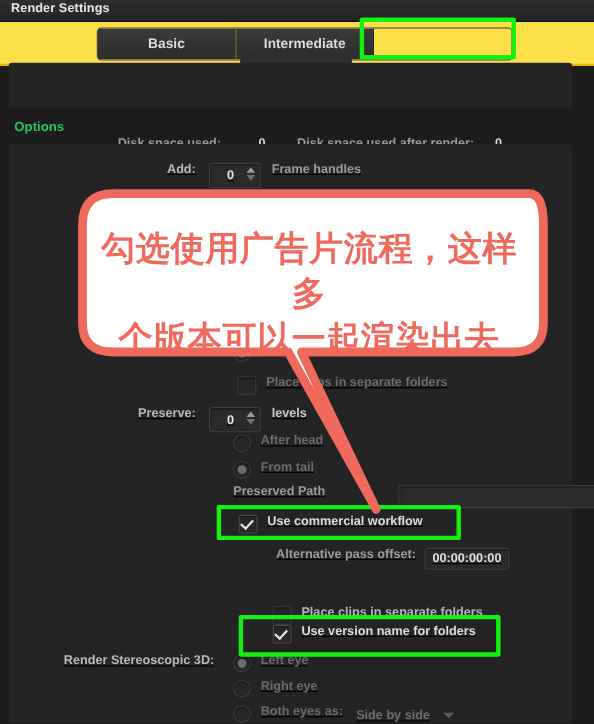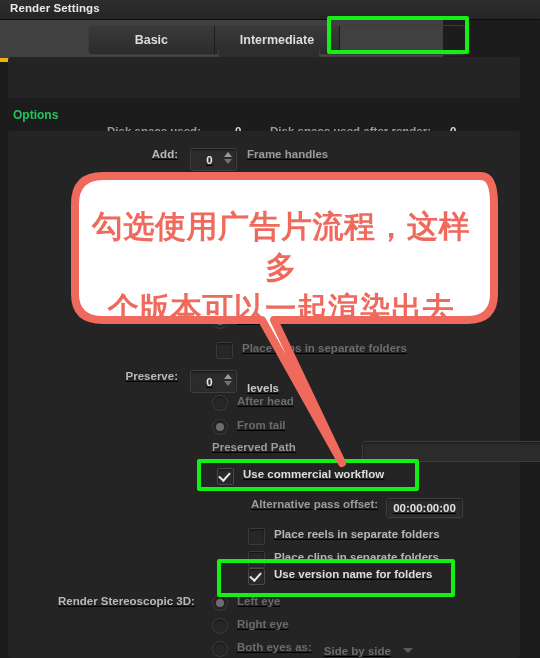--- a/index.html
+++ b/index.html
@@ -41,24 +41,24 @@
     font-size: 11.5px;
     font-weight: bold;
     color: #e8e8e8;
     letter-spacing: 0.1px;
   }
 
   
   .tabbar {
     position: absolute;
     left: 0; top: 20px;
-    width: 443px;
+    width: 540px;
     height: 38px;
-    background: #404040;
-    border-bottom: 4px solid #eab308;
+    background: #fde047;
+    border-bottom: 2px solid #eab308;
   }
   .tabgroup {
     position: absolute;
     left: 88px;
     top: 5px;
     width: 376px;
     height: 28px;
     display: flex;
     border: 1px solid #3b3b3b;
     border-radius: 4px;
@@ -374,21 +374,21 @@
       <span class="lbl-right" style="width:110px;">Preserve:</span>
       <span style="width:12px;"></span>
       <span class="spinner">
         <span class="num">0</span>
         <span class="arrows">
           <span class="arrow-up"></span>
           <span class="arrow-dn"></span>
         </span>
       </span>
       <span style="width:10px;"></span>
-      <span class="lbl-dim" style="color:#c9c9c9;margin-top:12px;">levels</span>
+      <span class="lbl-dim" style="color:#c9c9c9;">levels</span>
     </div>
 
     <div class="row" style="left:204px; top:264px;">
       <span class="rd"></span>
       <span style="width:9px;"></span>
       <span class="lbl-dim">After head</span>
     </div>
 
     <div class="row" style="left:204px; top:288px;">
       <span class="rd on"></span>
@@ -407,25 +407,20 @@
       <span style="width:9px;"></span>
       <span class="val">Use commercial workflow</span>
     </div>
 
     <div class="row" style="left:243px; top:367px;">
       <span class="lbl-dim" style="color:#9b9b9b;">Alternative pass offset:</span>
       <span style="width:8px;"></span>
       <span class="tc-field">00:00:00:00</span>
     </div>
 
-    <div class="row" style="left:240px; top:397px;">
-      <span class="cb dim"></span>
-      <span style="width:9px;"></span>
-      <span class="lbl-dim" style="color:#b5b5b5;">Place reels in separate folders</span>
-    </div>
 
     <div class="row" style="left:240px; top:420px;">
       <span class="cb dim"></span>
       <span style="width:9px;"></span>
       <span class="lbl-dim" style="color:#b5b5b5;">Place clips in separate folders</span>
     </div>
 
     <div class="row" style="left:240px; top:437px;">
       <span class="cb checked"></span>
       <span style="width:9px;"></span>

